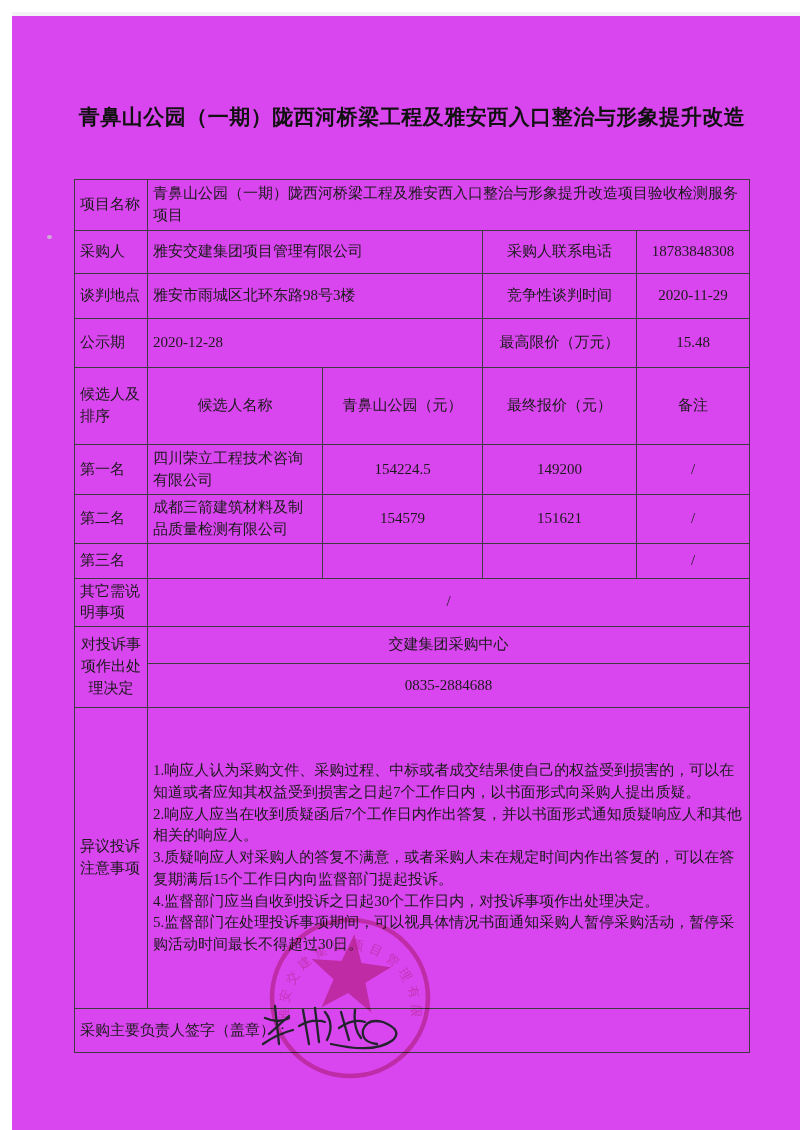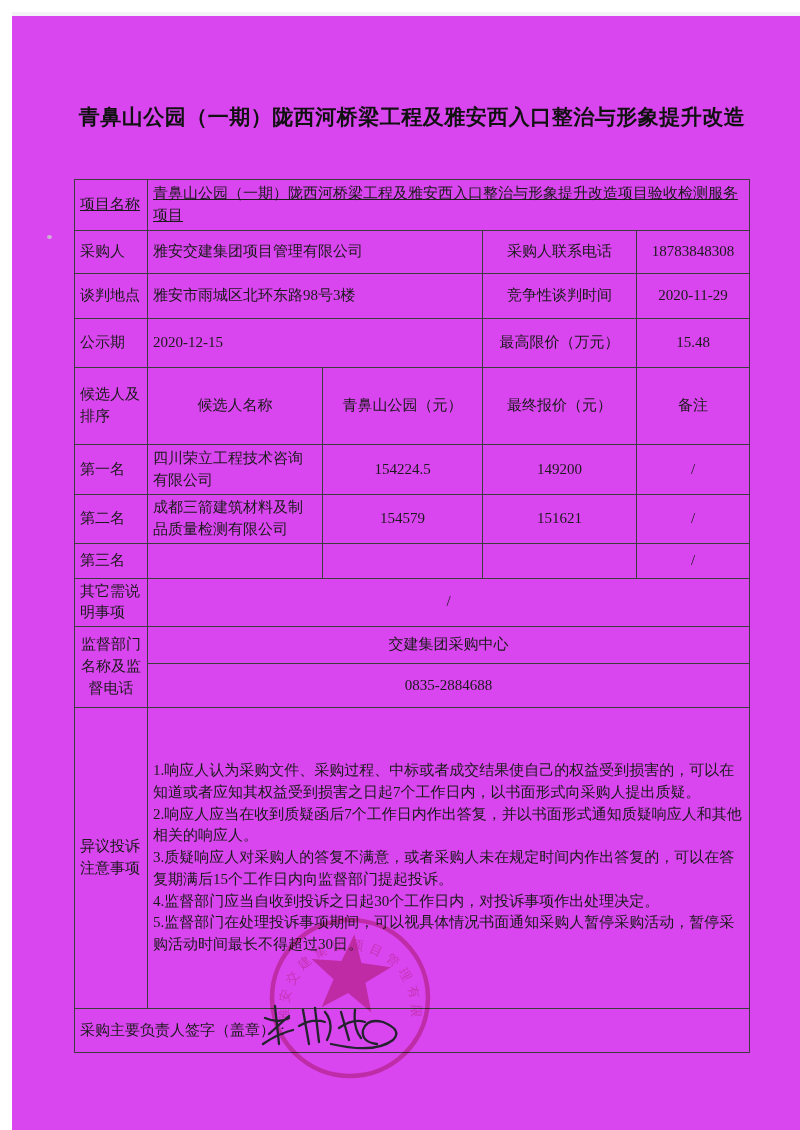--- a/index.html
+++ b/index.html
@@ -27,21 +27,21 @@
   table.main td{
     border:1.6px solid #3c3c3c;
     font-size:15px;line-height:1.45;color:#1b1b1b;
     vertical-align:middle;padding:2px 5px;
     word-break:break-all;overflow:hidden;
   }
   td.lbl{text-align:left;padding-left:7px;}
   td.ctr{text-align:center;}
   td.lft{text-align:left;padding-left:7px;}
 
-  tr.r1{height:51px;text-decoration:underline;} tr.r2{height:43px;padding-left:16px;} tr.r3{height:45px;} tr.r4{height:49px;}
+  tr.r1{height:51px;} tr.r2{height:43px;padding-left:16px;} tr.r3{height:45px;} tr.r4{height:49px;}
   tr.r5{height:77px;} tr.r6{height:50px;} tr.r7{height:36px;} tr.r8{height:35px;}
   tr.r9{height:45px;} tr.r10a{height:37px;} tr.r10b{height:44px;}
   tr.r11{height:301px;} tr.r12{height:44px;}
 
   td.objection-body{
     vertical-align:top;padding:58px 6px 6px 7px;text-align:left;
     font-size:15px;line-height:22.5px;
   }
   td.sig-row{text-align:left;padding-left:8px;font-size:15px;}
 
@@ -91,21 +91,21 @@
 
     <tr class="r3">
       <td class="lbl">谈判地点</td>
       <td class="lft" colspan="2">雅安市雨城区北环东路98号3楼</td>
       <td class="ctr">竞争性谈判时间</td>
       <td class="ctr">2020-11-29</td>
     </tr>
 
     <tr class="r4">
       <td class="lbl">公示期</td>
-      <td class="lft" colspan="2">2020-12-15</td>
+      <td class="lft" colspan="2">2020-12-28</td>
       <td class="ctr">最高限价（万元）</td>
       <td class="ctr">15.48</td>
     </tr>
 
     <tr class="r5">
       <td class="lbl">候选人及排序</td>
       <td class="ctr">候选人名称</td>
       <td class="ctr">青鼻山公园（元）</td>
       <td class="ctr">最终报价（元）</td>
       <td class="ctr">备注</td>
@@ -134,21 +134,21 @@
       <td class="ctr"></td>
       <td class="ctr">/</td>
     </tr>
 
     <tr class="r9">
       <td class="lbl">其它需说明事项</td>
       <td class="ctr" colspan="4">/</td>
     </tr>
 
     <tr class="r10a">
-      <td class="lbl" rowspan="2" style="text-align:center;">监督部门名称及监督电话</td>
+      <td class="lbl" rowspan="2" style="text-align:center;">对投诉事项作出处理决定</td>
       <td class="ctr" colspan="4">交建集团采购中心</td>
     </tr>
     <tr class="r10b">
       <td class="ctr" colspan="4">0835-2884688</td>
     </tr>
 
     <tr class="r11">
       <td class="lbl" style="text-align:left;">异议投诉注意事项</td>
       <td class="objection-body" colspan="4">
         <div>1.响应人认为采购文件、采购过程、中标或者成交结果使自己的权益受到损害的，可以在知道或者应知其权益受到损害之日起7个工作日内，以书面形式向采购人提出质疑。</div>

